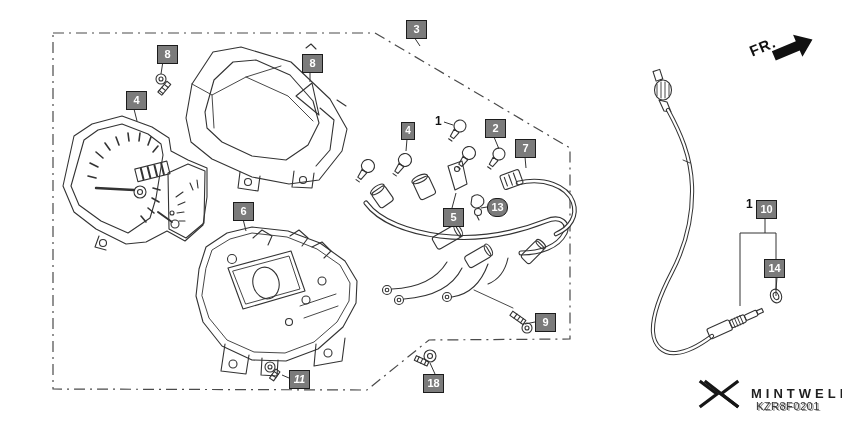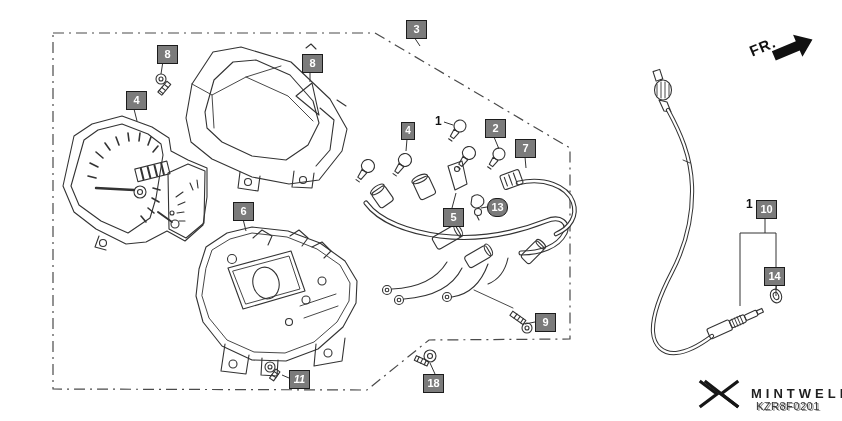--- a/index.html
+++ b/index.html
@@ -299,18 +299,18 @@
       <div class="plabel small" style="left: 401px; top: 122px;">4</div>
       <div class="plabel" style="left: 485px; top: 119px;">2</div>
       <div class="plabel" style="left: 515px; top: 139px;">7</div>
       <div class="plabel" style="left: 443px; top: 208px;">5</div>
       <div class="plabel" style="left: 487px; top: 198px; border-radius: 9px;">13</div>
       <div class="plabel" style="left: 233px; top: 202px;">6</div>
       <div class="plabel" style="left: 535px; top: 313px;">9</div>
       <div class="plabel" style="left: 289px; top: 370px; font-style: italic;">11</div>
       <div class="plabel" style="left: 423px; top: 374px;">18</div>
       <div class="plabel" style="left: 756px; top: 200px;">10</div>
-      <div class="plabel" style="left: 764px; top: 259px; margin-top: 8px;">14</div>
+      <div class="plabel" style="left: 764px; top: 259px;">14</div>
       <div class="plain-num" style="left: 435px; top: 114px;">1</div>
       <div class="plain-num" style="left: 746px; top: 197px;">1</div>
     </div>
 
 </div>
 
 </body></html>

